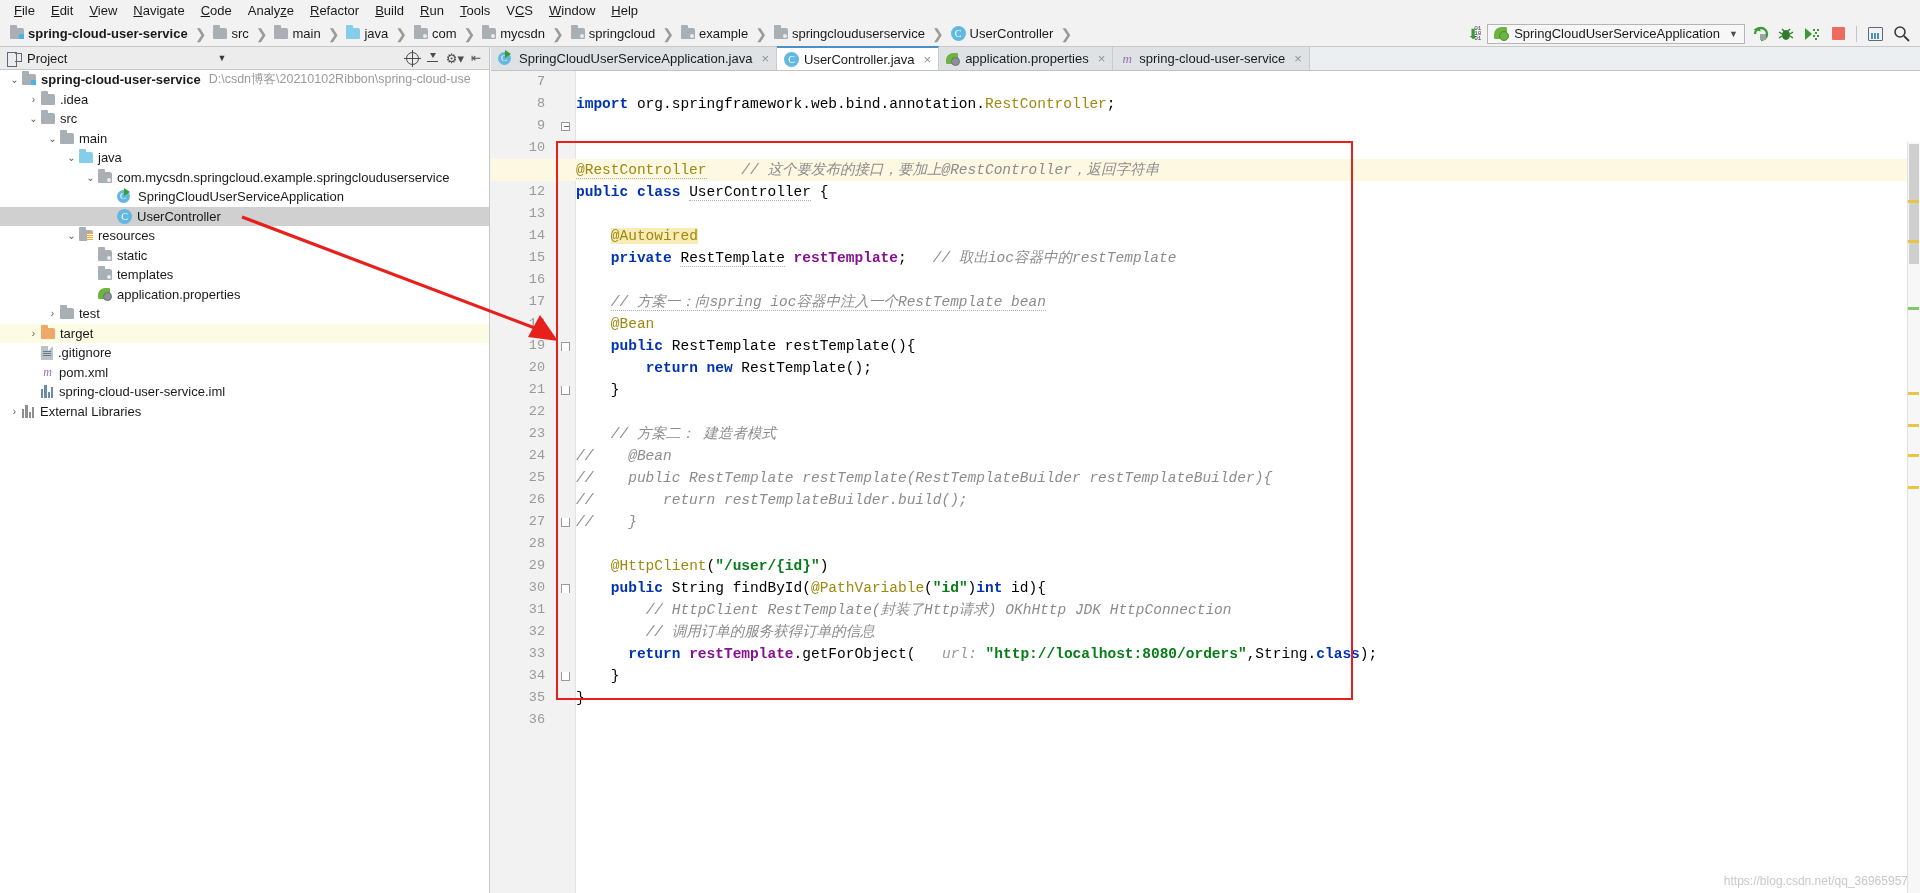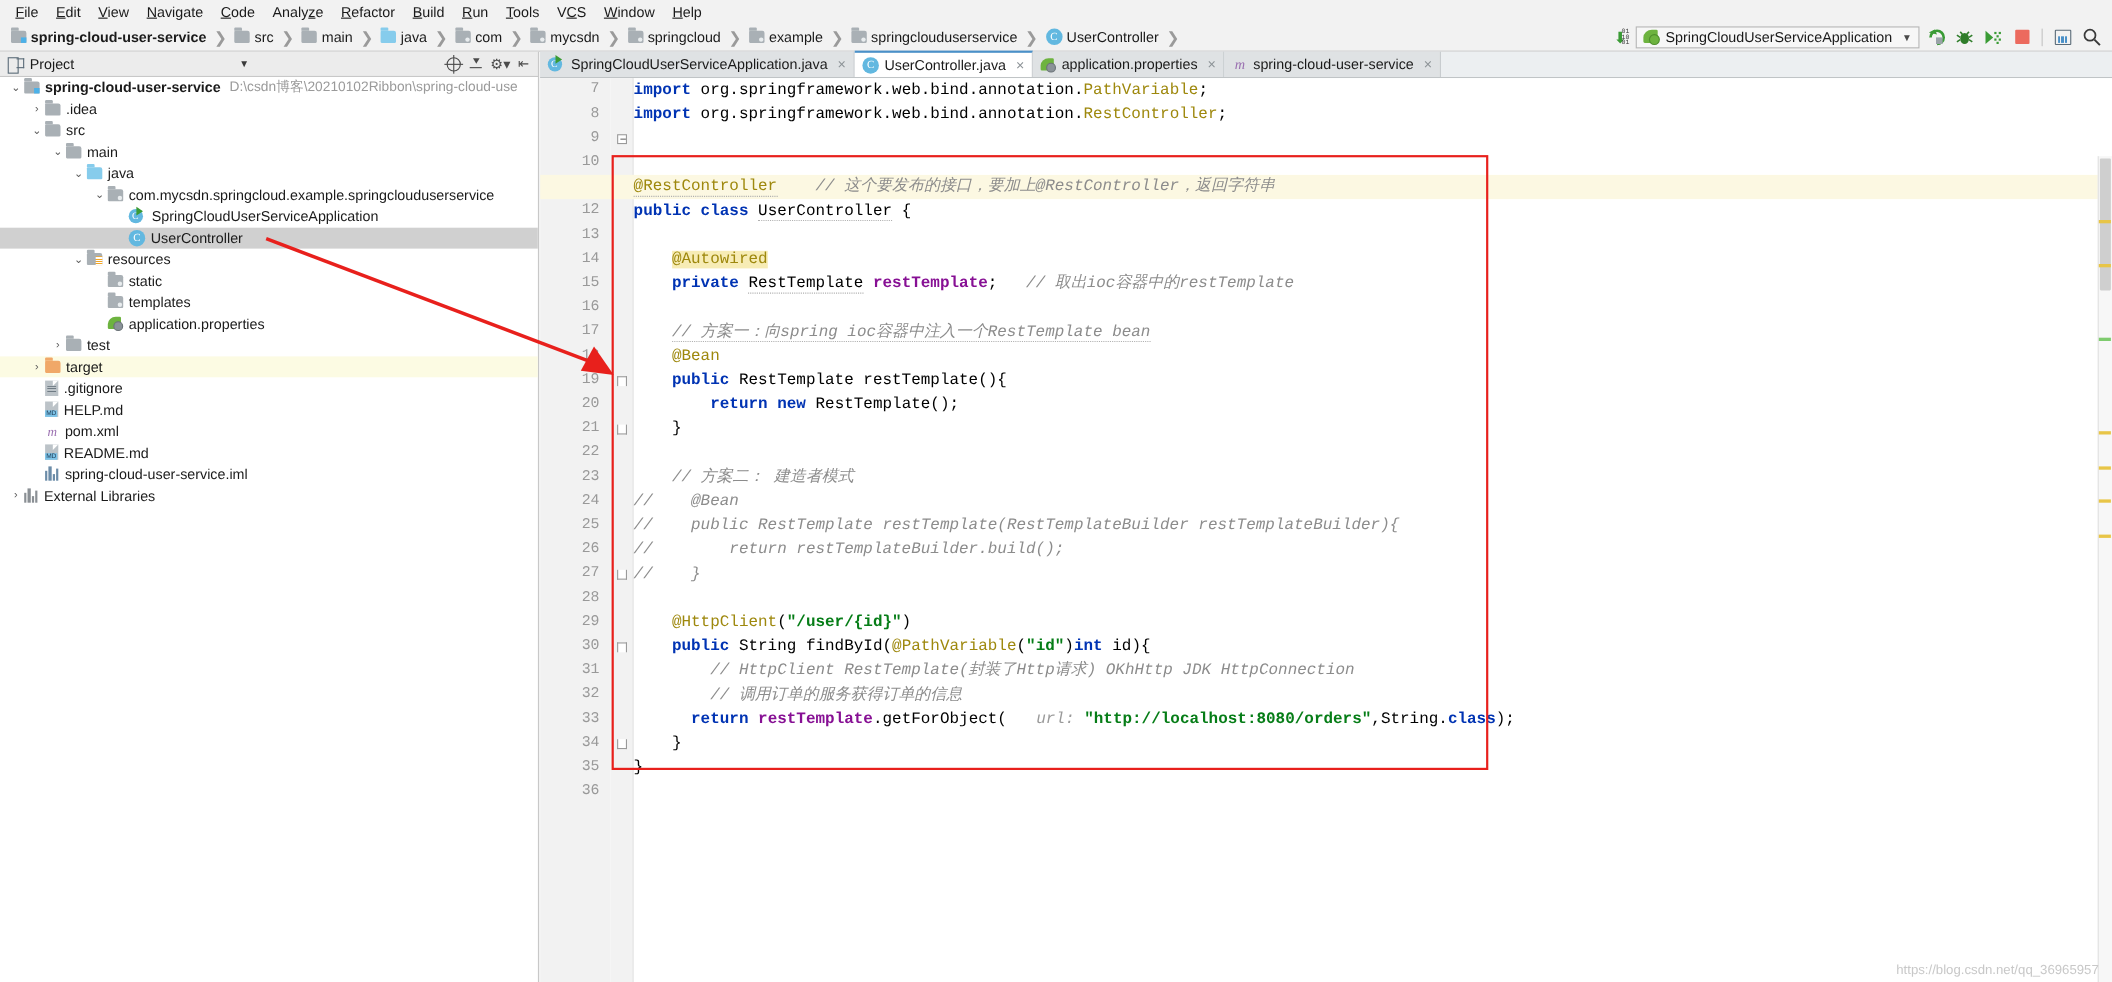--- a/index.html
+++ b/index.html
@@ -441,38 +441,22 @@
         <span style="width:26px;flex:none"></span>
         <span class="arrow none">›</span>
         <span class="ic-file">
           <span class="bars"></span>
         </span>
         <span class="tname">.gitignore</span>
       </div>
       <div class="trow">
         <span style="width:26px;flex:none"></span>
         <span class="arrow none">›</span>
-        <span class="ic-file">
-          <span class="md">MD</span>
-        </span>
-        <span class="tname">HELP.md</span>
-      </div>
-      <div class="trow">
-        <span style="width:26px;flex:none"></span>
-        <span class="arrow none">›</span>
         <span class="ic-maven">m</span>
         <span class="tname">pom.xml</span>
-      </div>
-      <div class="trow">
-        <span style="width:26px;flex:none"></span>
-        <span class="arrow none">›</span>
-        <span class="ic-file">
-          <span class="md">MD</span>
-        </span>
-        <span class="tname">README.md</span>
       </div>
       <div class="trow">
         <span style="width:26px;flex:none"></span>
         <span class="arrow none">›</span>
         <span class="ic-iml">
           <span style="left:0;height:9px"></span>
           <span style="left:3.4px;height:13px"></span>
           <span style="left:6.8px;height:6px"></span>
           <span style="left:10.2px;height:11px"></span>
         </span>
@@ -574,21 +558,20 @@
           <span class="halfbox"></span>
         </div>
         <div class="fold" style="top: 594px;">
           <span class="endbox"></span>
         </div>
       </div>
     <div class="codearea">
 
       <div class="linehl" style="top:88px; left:-85px; width:1429px;"></div>
 
-      <div class="cl" style="top:0px"><span class="kw">import</span> org.<wbr>springframework.<wbr>web.<wbr>bind.<wbr>annotation.<span class="ann">PathVariable</span>;</div>
       <div class="cl" style="top:22px"><span class="kw">import</span> org.springframework.web.bind.annotation.<span class="ann">RestController</span>;</div>
       <div class="cl" style="top:66px"></div>
       <div class="cl" style="top:88px"><span class="ann wavy">@RestController</span>    <span class="cmt">// 这个要发布的接口，要加上@RestController，返回字符串</span></div>
       <div class="cl" style="top:110px"><span class="kw">public</span> <span class="kw">class</span> <span class="wavy">UserController</span> {</div>
       <div class="cl" style="top:132px"></div>
       <div class="cl" style="top:154px">    <span class="annhl">@Autowired</span></div>
       <div class="cl" style="top:176px">    <span class="kw">private</span> <span class="wavy">RestTemplate</span> <span class="fld">restTemplate</span>;   <span class="cmt">// 取出ioc容器中的restTemplate</span></div>
       <div class="cl" style="top:198px"></div>
       <div class="cl" style="top:220px">    <span class="cmt wavy">// 方案一：向spring ioc容器中注入一个RestTemplate bean</span></div>
       <div class="cl" style="top:242px">    <span class="ann">@Bean</span></div>

